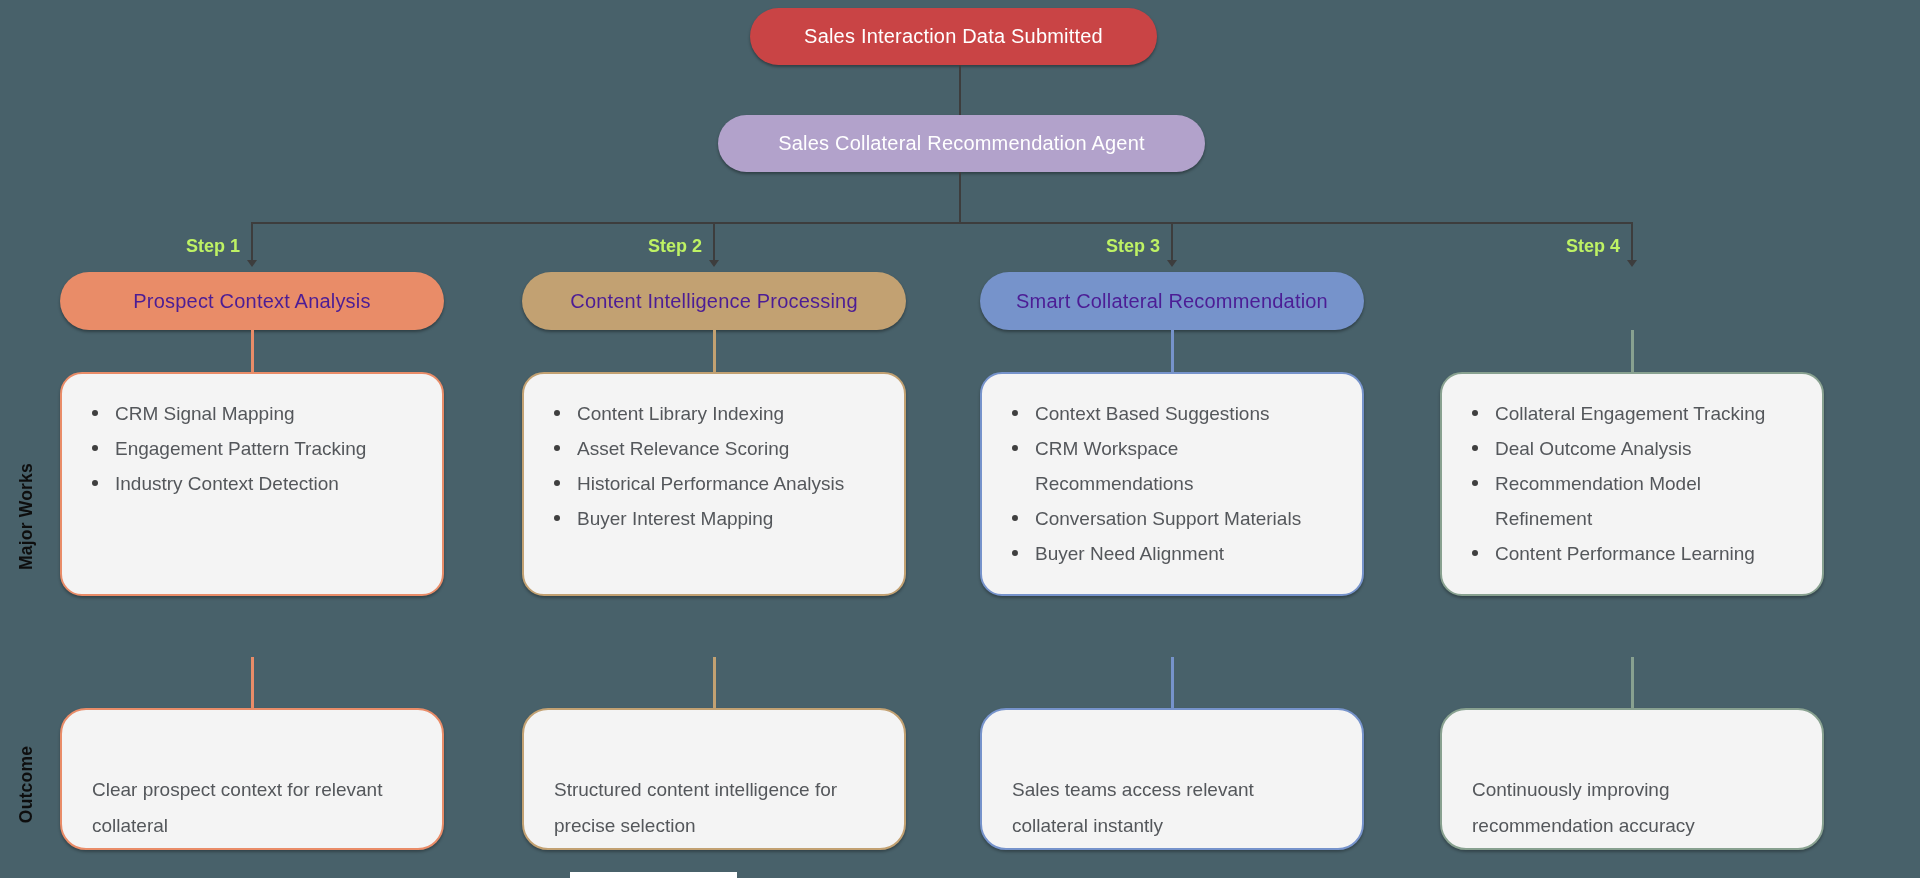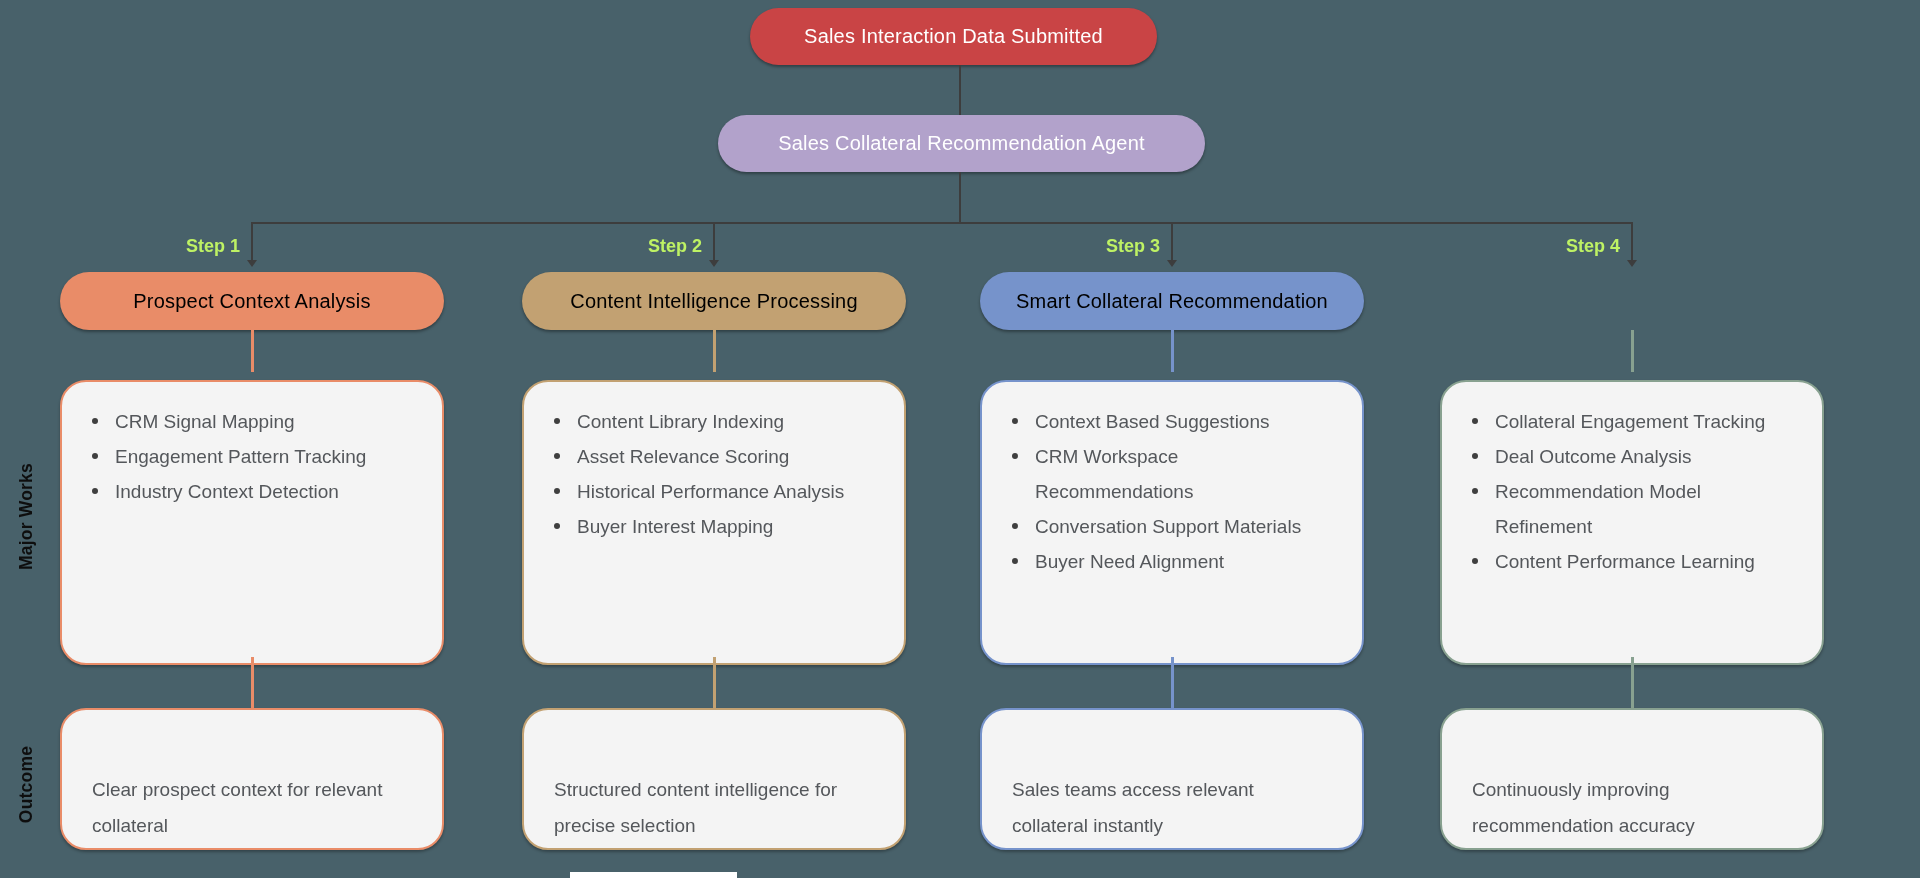--- a/index.html
+++ b/index.html
@@ -38,32 +38,32 @@
   }
   .drop-line{position:absolute;left:calc(50% - 1px);top:222px;width:2px;height:39px;background:#3d3d3d;}
   .drop-arrow{
     position:absolute;left:calc(50% - 5px);top:260px;width:0;height:0;
     border-left:5px solid transparent;border-right:5px solid transparent;
     border-top:7px solid #3d3d3d;
   }
   .pill{
     position:absolute;left:0;right:0;top:272px;height:58px;border-radius:29px;
     display:flex;align-items:center;justify-content:center;
-    background:var(--accent);color:#000000;font-size:20px;font-weight:500;letter-spacing:.2px;
+    background:var(--accent);color:#4c1d95;font-size:20px;font-weight:500;letter-spacing:.2px;
     box-shadow:0 2px 3px rgba(0,0,0,.35);
   }
   .conn{position:absolute;left:calc(50% - 1.5px);width:3px;background:var(--accent);}
   .conn-a{top:330px;height:42px;}
   .conn-b{top:657px;height:51px;}
   .card{
     position:absolute;left:0;right:0;background:#f4f4f4;
     border:2.5px solid var(--accent);border-radius:26px;box-sizing:border-box;
     box-shadow:0 2px 3px rgba(0,0,0,.3);
   }
-  .works{top:380px;height:285px;}
+  .works{top:372px;height:224px;border-radius:22px;}
   .works ul{
     list-style:none;margin:0;padding:22px 50px 0 28px;
     font-size:19px;line-height:35px;color:#54575b;
   }
   .works li{position:relative;padding-left:25px;}
   .works li::before{
     content:"";position:absolute;left:2px;top:14px;width:6px;height:6px;
     border-radius:50%;background:#3f3f3f;
   }
   .outcome{top:708px;height:142px;}

